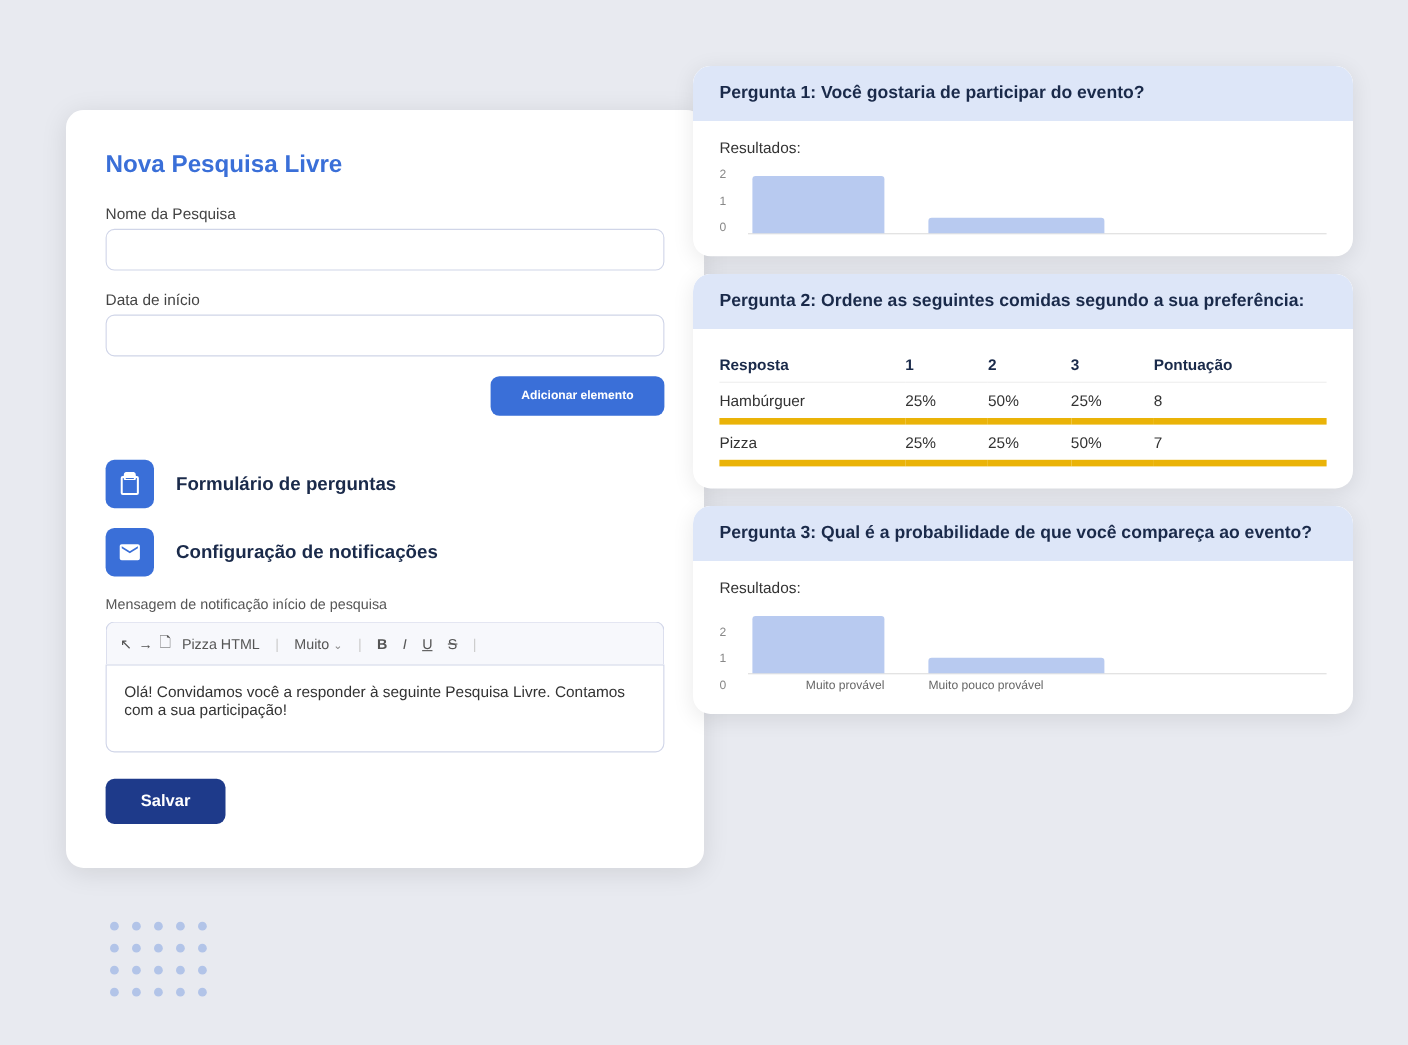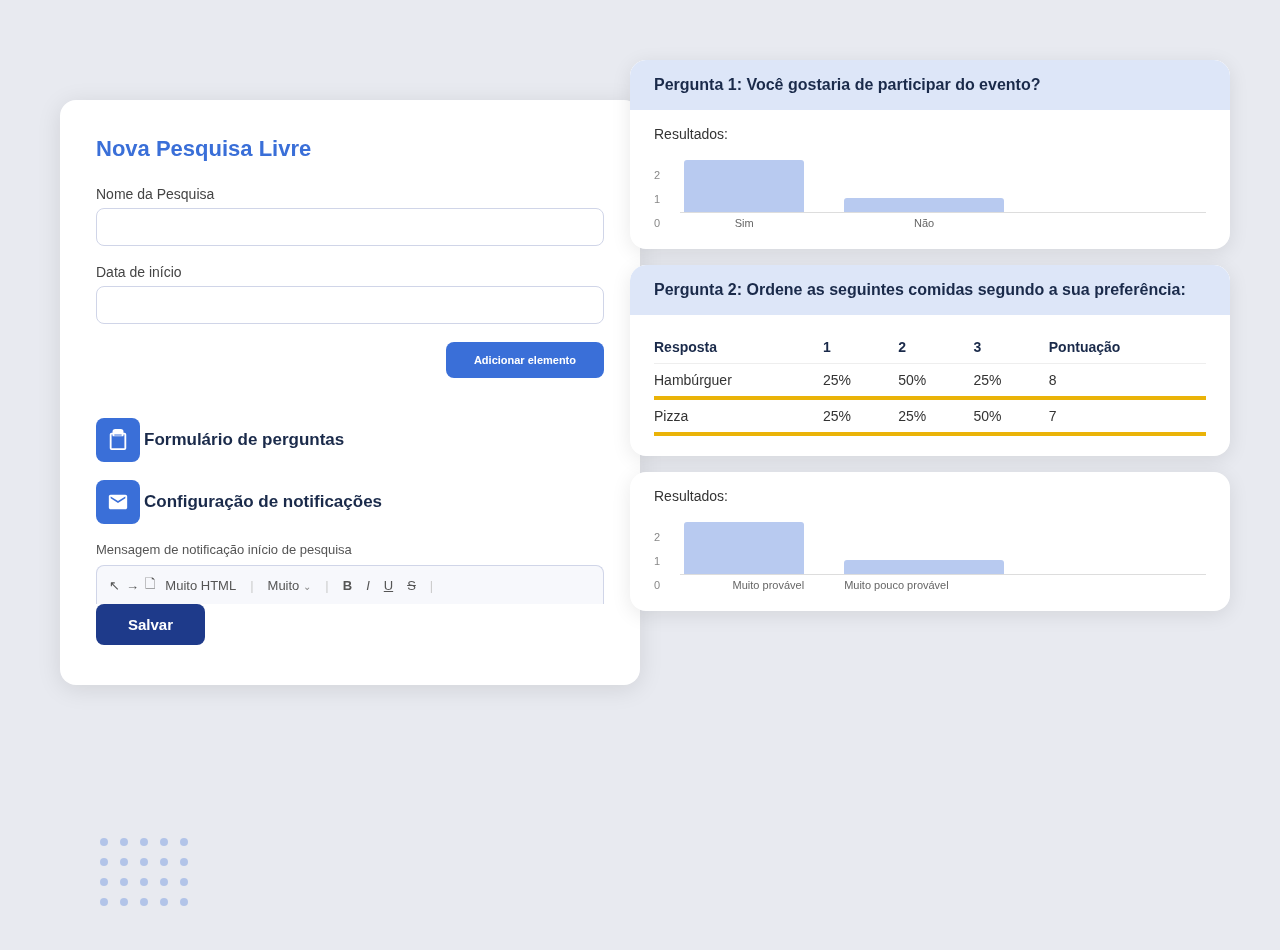--- a/index.html
+++ b/index.html
@@ -61,21 +61,21 @@
       cursor: pointer;
       float: right;
       margin-bottom: 24px;
     }
 
     .clearfix::after { content: ''; display: block; clear: both; }
 
     .section-item {
       display: flex;
       align-items: center;
-      gap: 4px;
+      gap: 20px;
       margin-bottom: 18px;
     }
 
     .section-icon {
       width: 44px;
       height: 44px;
       background: #3a6fd8;
       border-radius: 8px;
       display: flex;
       align-items: center;
@@ -247,21 +247,21 @@
       text-align: left;
       color: #1a2a4a;
       font-weight: 700;
       padding: 8px 12px 8px 0;
       border-bottom: 1px solid #eee;
     }
 
     .result-table td {
       padding: 8px 12px 8px 0;
       color: #333;
-      border-bottom: 4px solid #eab308;
+      border-bottom: 6px solid #eab308;
     }
 
     .result-table th:first-child, .result-table td:first-child {
       padding-left: 0;
     }
 
     .format-arrow {
       font-size: 10px;
       color: #888;
     }
@@ -301,32 +301,35 @@
     </div>
     <span class="section-label">Configuração de notificações</span>
   </div>
 
   <div class="notification-label">Mensagem de notificação início de pesquisa</div>
 
   <div class="editor-toolbar">
     <span style="cursor:pointer; font-size:13px;">↖</span>
     <span style="cursor:pointer; font-size:13px;">→</span>
     <span style="cursor:pointer; font-size:13px;">🗋</span>
-    <span class="toolbar-btn">Muito HTML</span>
+    <span class="toolbar-btn">Pizza HTML</span>
     <span class="divider">|</span>
     <button class="toolbar-btn">
       <span>Muito</span>
       <span class="format-arrow">⌄</span>
     </button>
     <span class="divider">|</span>
     <button class="toolbar-btn" style="font-weight:700;">B</button>
     <button class="toolbar-btn" style="font-style:italic;">I</button>
     <button class="toolbar-btn" style="text-decoration:underline;">U</button>
     <button class="toolbar-btn" style="text-decoration:line-through;">S</button>
     <span class="divider">|</span>
+  </div>
+  <div class="editor-body" contenteditable="true" style="">
+    <span>Olá! Convidamos você a responder à seguinte Pesquisa Livre. Contamos com a sua participação!</span>
   </div>
 
   <button class="btn-save">Salvar</button>
 </div>
 
 <div class="dots-decoration">
   <div class="dot"></div>
     <div class="dot"></div>
     <div class="dot"></div>
     <div class="dot"></div>
@@ -365,25 +368,20 @@
         <div style="flex:1;">
           <div style="display:flex; align-items:flex-end; gap:40px; height:60px; padding-left:4px;">
             <div class="bar-group">
               <div class="bar" style="height:52px; width:120px;"></div>
             </div>
             <div class="bar-group">
               <div class="bar" style="height:14px; width:160px;"></div>
             </div>
           </div>
           <div style="width:100%; height:1px; background:#ddd;"></div>
-          <div style="display:flex; gap:0; padding-left:4px; margin-top:4px;">
-            <div style="width:120px; text-align:center; font-size:11px; color:#666;">Sim</div>
-            <div style="width:40px;"></div>
-            <div style="width:160px; text-align:center; font-size:11px; color:#666;">Não</div>
-          </div>
         </div>
       </div>
     </div>
   </div>
 
   <div class="result-card">
     <div class="result-card-header">
       <h3>Pergunta 2: Ordene as seguintes comidas segundo a sua preferência:</h3>
     </div>
     <div class="result-card-body">
@@ -411,20 +409,23 @@
             <td>25%</td>
             <td>50%</td>
             <td>7</td>
           </tr>
         </tbody>
       </table>
     </div>
   </div>
 
   <div class="result-card">
+    <div class="result-card-header">
+      <h3>Pergunta 3: Qual é a probabilidade de que você compareça ao evento?</h3>
+    </div>
     <div class="result-card-body">
       <div class="results-label">Resultados:</div>
       <div style="display:flex; align-items:flex-end; gap:12px;">
         <div class="chart-y-axis">
           <span>2</span>
           <span>1</span>
           <span>0</span>
         </div>
         <div style="flex:1;">
           <div style="display:flex; align-items:flex-end; gap:40px; height:60px; padding-left:4px;">

